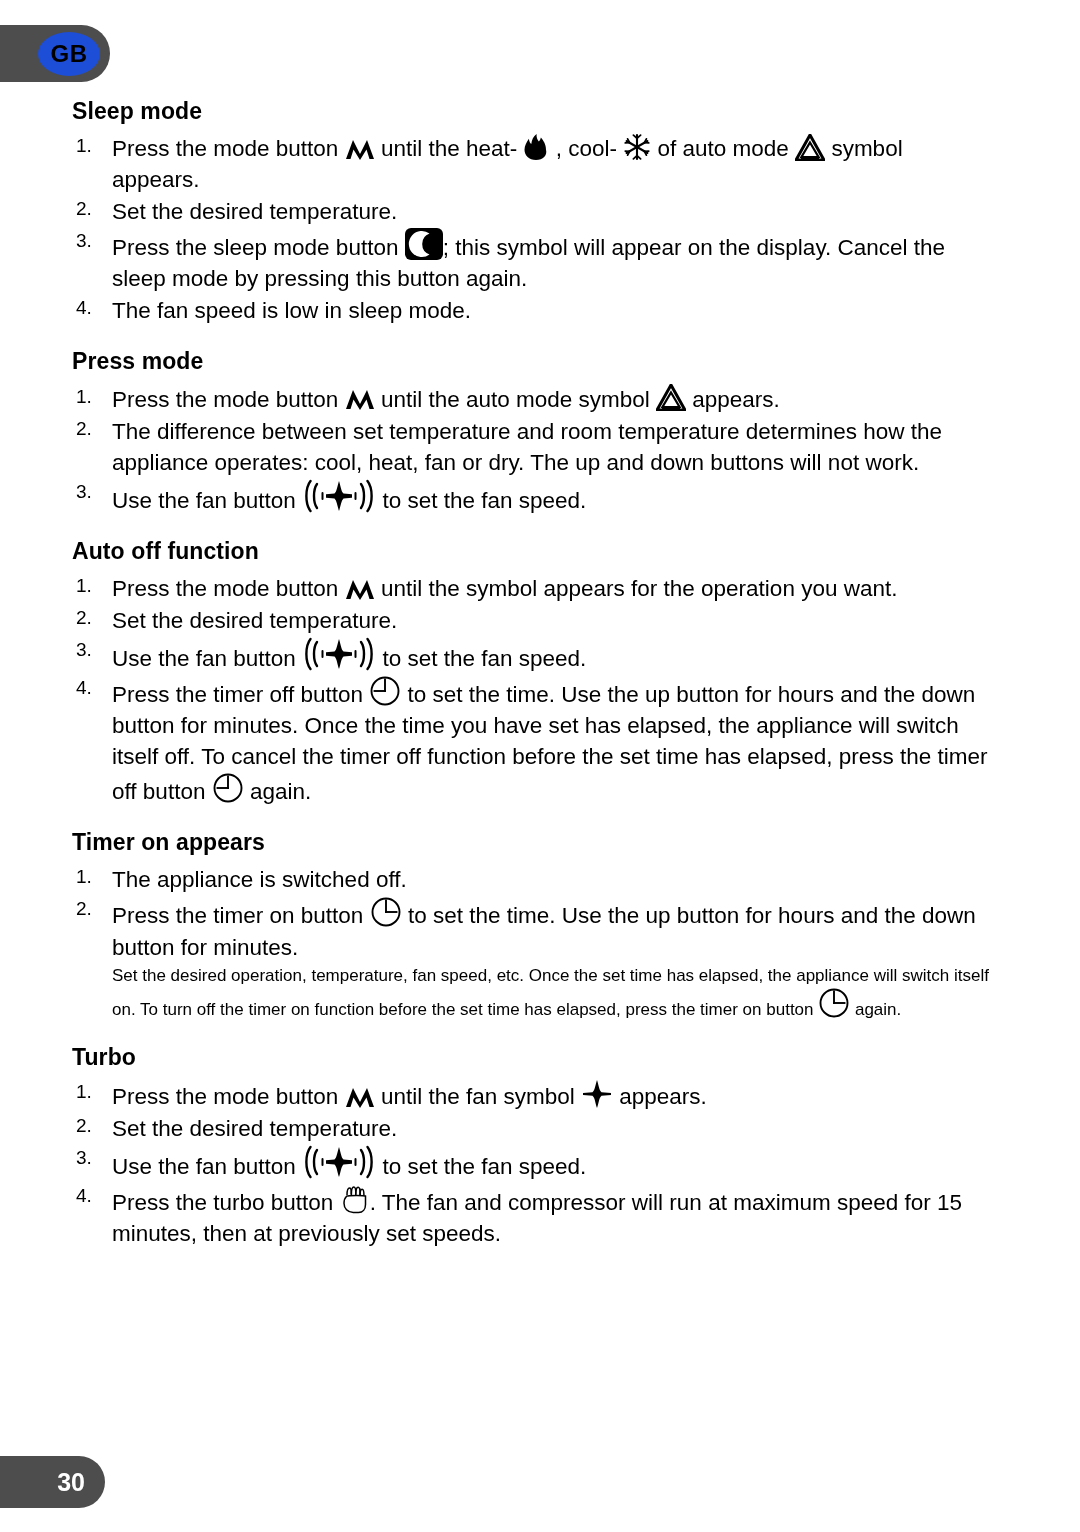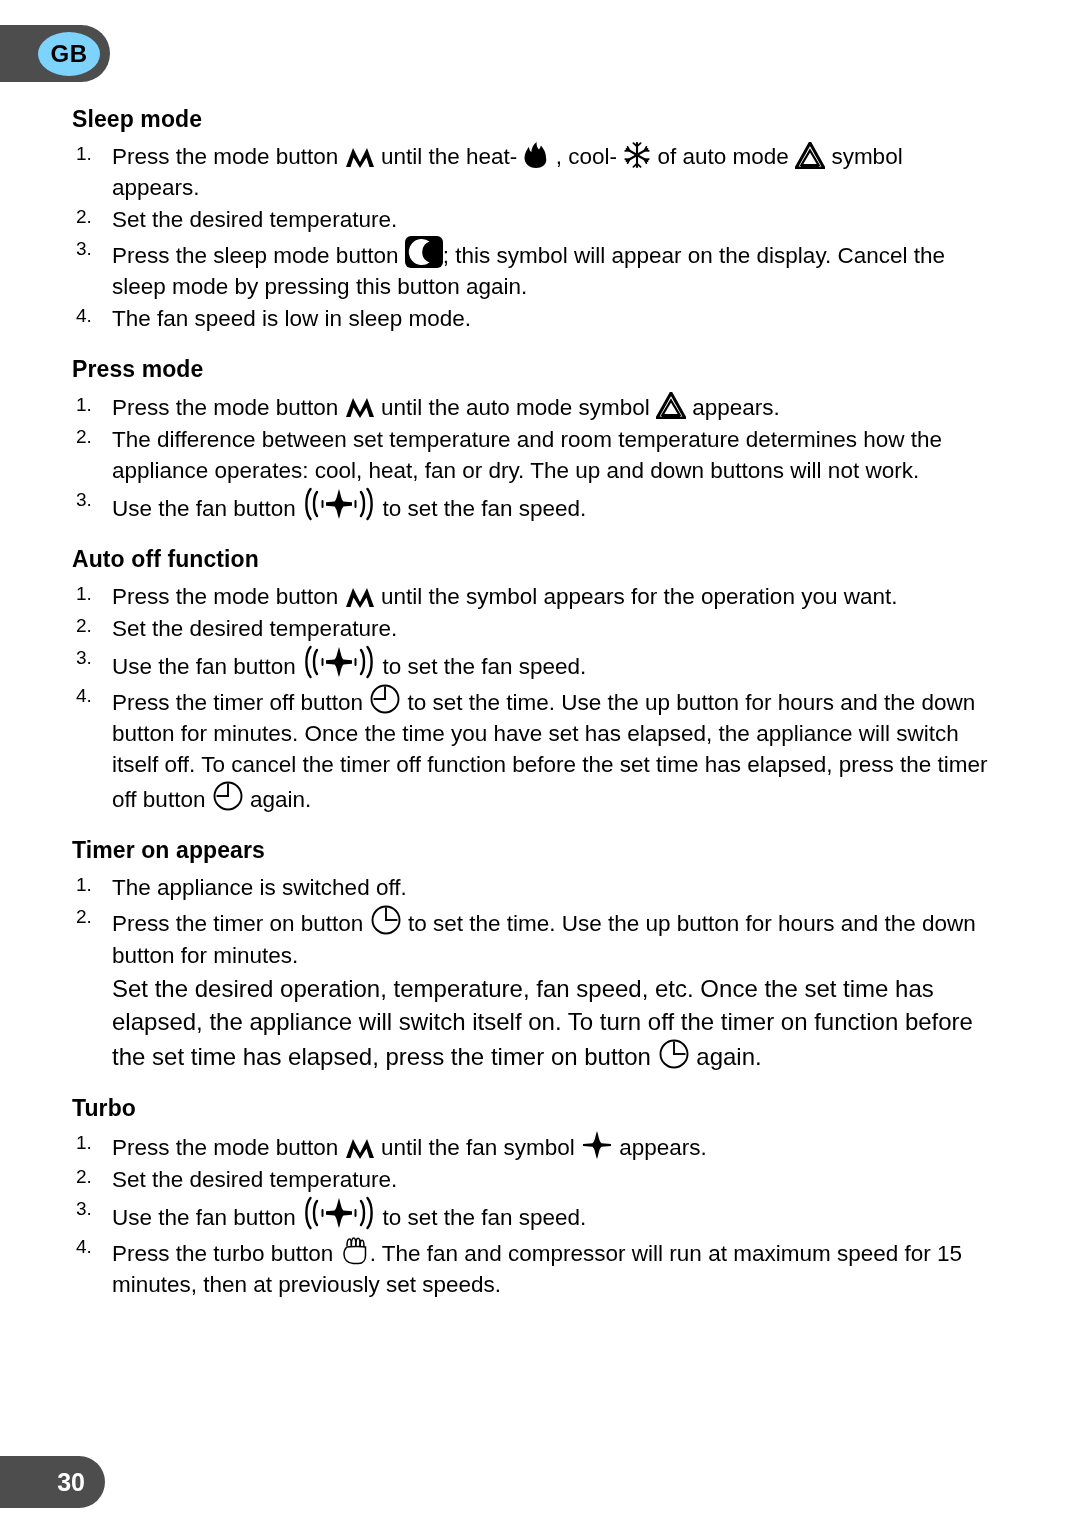--- a/index.html
+++ b/index.html
@@ -27,21 +27,21 @@
     border-radius: 0 30px 30px 0;
     display: flex;
     align-items: center;
     justify-content: flex-end;
     padding-right: 10px;
     box-sizing: border-box;
   }
   .lang-badge .oval {
     width: 62px;
     height: 44px;
-    background: #7dd3fc;
+    background: #1d4ed8;
     border-radius: 50%;
     display: flex;
     align-items: center;
     justify-content: center;
     font-size: 24px;
     font-weight: bold;
     letter-spacing: 0.5px;
     color: #000;
     font-family: "Liberation Sans", sans-serif;
   }
@@ -66,21 +66,21 @@
   }
 
   
   .content {
     position: absolute;
     left: 72px;
     top: 96px;
     width: 920px;
   }
 
-  .section { margin-bottom: 20px; margin-top: 8px; }
+  .section { margin-bottom: 20px; }
 
   h2.sec-title {
     font-size: 23px;
     font-weight: bold;
     margin: 0 0 6px 0;
     line-height: 1.35;
     letter-spacing: 0.1px;
   }
 
   ol.steps {
@@ -97,21 +97,21 @@
   }
   ol.steps > li .num {
     position: absolute;
     left: 4px;
     top: 0;
     width: 26px;
     text-align: left;
     font-size: 19px;
   }
   .cont-para {
-    font-size: 24px;
+    font-size: 17px;
     line-height: 1.38;
     padding-left: 40px;
   }
 
   
   .ic {
     display: inline-block;
     vertical-align: -0.22em;
     line-height: 0;
   }

